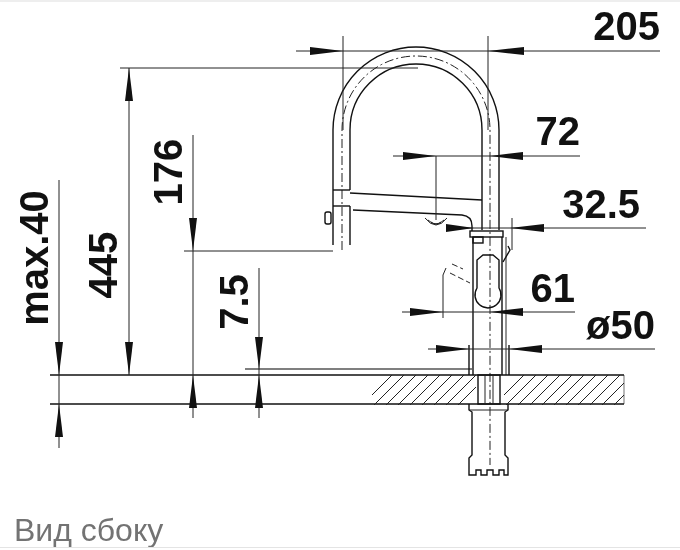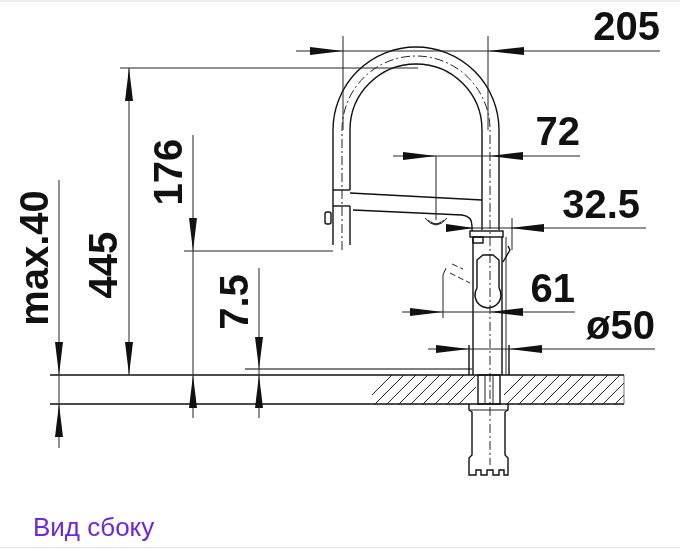--- a/index.html
+++ b/index.html
@@ -1,19 +1,19 @@
 <!DOCTYPE html>
 <html><head>
   <meta charset="utf-8">
   <style>
     html, body { margin: 0; padding: 0; background: #ffffff; }
     body { width: 680px; height: 550px; position: relative; overflow: hidden; font-family: "Liberation Sans", sans-serif; }
     #drawing { position: absolute; left: 0; top: 0; width: 680px; height: 550px; }
     .dim-text { font-family: "Liberation Sans", sans-serif; font-weight: bold; font-size: 40px; fill: #111; }
-    .caption { position: absolute; left: 33px; top: 512px; font-family: "Liberation Sans", sans-serif; font-size: 26px; color: #6d28d9; }
+    .caption { position: absolute; left: 14px; top: 512px; font-family: "Liberation Sans", sans-serif; font-size: 32px; color: #737373; }
     .bottom-rule { position: absolute; left: 0; top: 547px; width: 680px; height: 1px; background: #e4e4e4; }
     .top-rule { position: absolute; left: 0; top: 0; width: 680px; height: 2px; background: #eeeeee; }
     .line { stroke: #111; stroke-width: 1.4; fill: none; }
     .thin { stroke: #222; stroke-width: 1; fill: none; }
     .center { stroke: #222; stroke-width: 1; fill: none; stroke-dasharray: 9 3 2 3; }
     .arrow { fill: #111; stroke: none; }
     .hatch { stroke: #222; stroke-width: 1; }
   </style>
 </head>
 <body>

